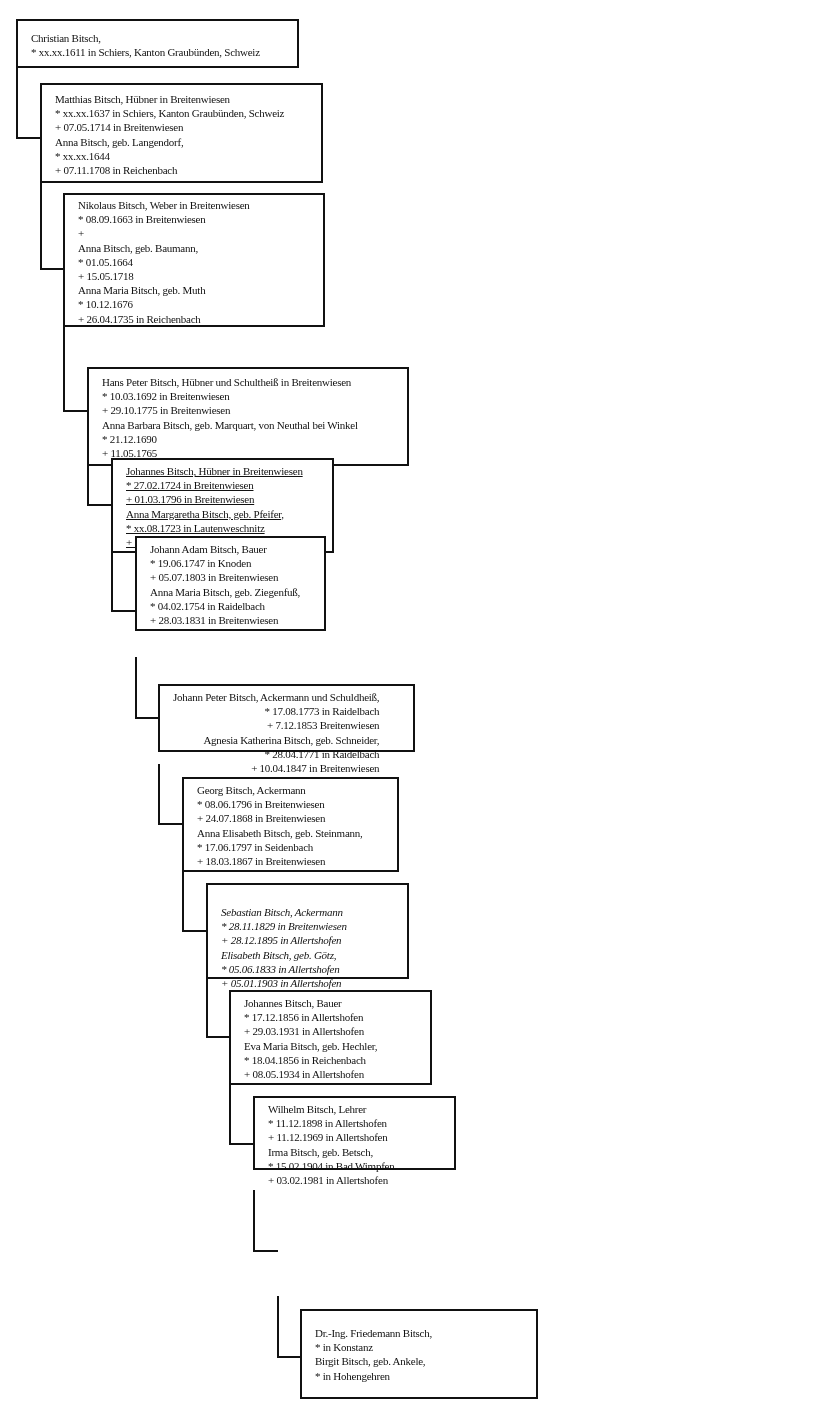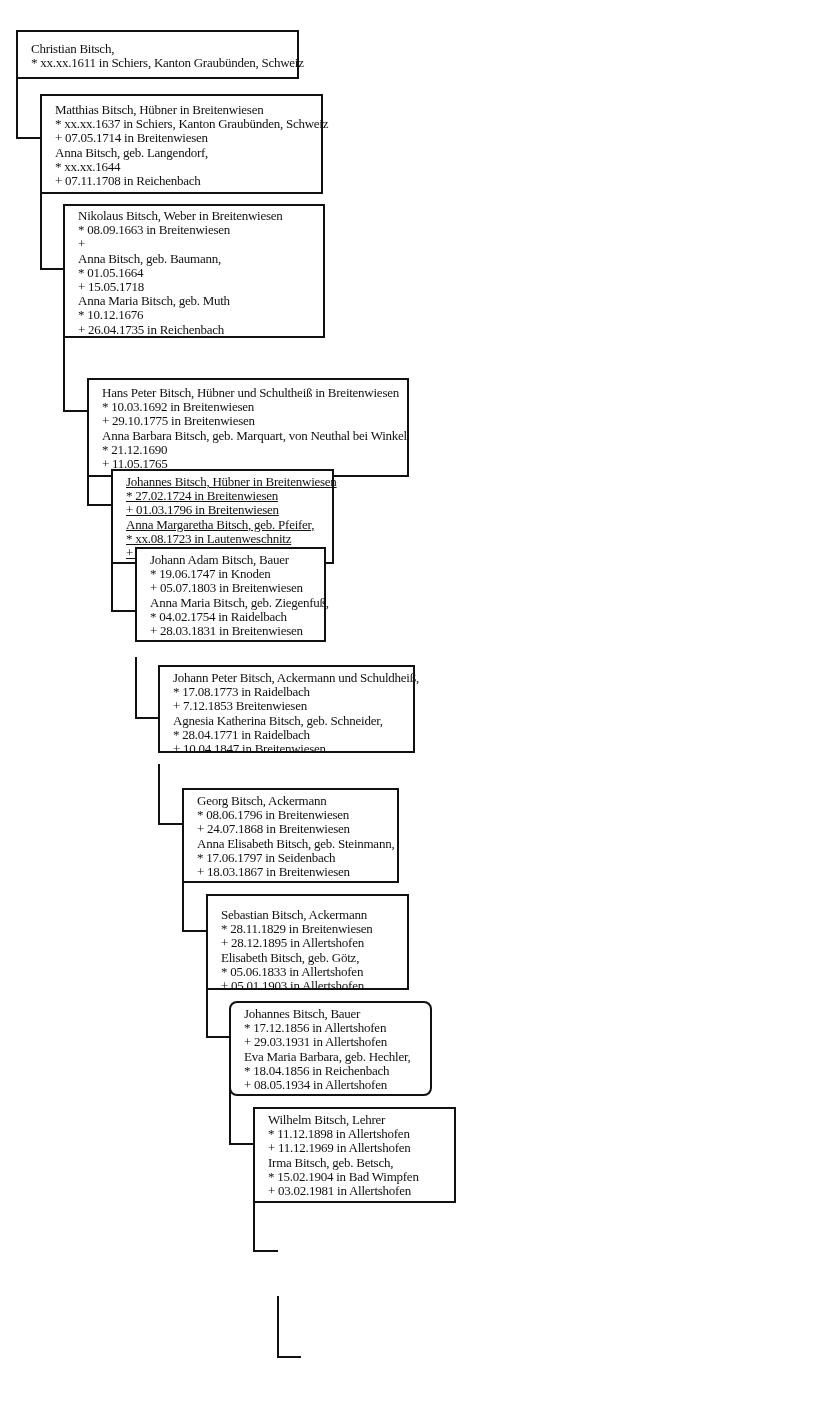--- a/index.html
+++ b/index.html
@@ -20,26 +20,25 @@
       left: 0;
       top: 0;
       width: 834px;
       height: 1414px;
     }
     .box {
       position: absolute;
       box-sizing: border-box;
       border: 2px solid #111111;
       background: #ffffff;
-      font-size: 13px;
+      font-size: 11px;
       line-height: 14.2px;
       letter-spacing: -0.25px;
       white-space: nowrap;
       z-index: 2;
-      margin-top: 11px;
     }
     .box .content {
       position: absolute;
       left: 13px;
     }
     .line {
       display: block;
     }
     .conn-v, .conn-h {
       position: absolute;
@@ -117,21 +116,21 @@
         <span class="line">Johann Adam Bitsch, Bauer</span>
         <span class="line">* 19.06.1747  in Knoden</span>
         <span class="line">+ 05.07.1803  in Breitenwiesen</span>
         <span class="line">Anna Maria Bitsch, geb. Ziegenfuß,</span>
         <span class="line">* 04.02.1754  in Raidelbach</span>
         <span class="line">+ 28.03.1831  in Breitenwiesen</span>
       </div>
     </div>
     <div class="conn-v" style="left: 135px; top: 657px; height: 62px; background: rgb(17, 17, 17);"></div>
     <div class="conn-h" style="left: 135px; top: 717px; width: 24px; background: rgb(17, 17, 17);"></div>
-    <div class="box" style="left: 158px; top: 654px; width: 257px; height: 88px; border-color: rgb(17, 17, 17);">
+    <div class="box" style="left: 158px; top: 684px; width: 257px; height: 68px; border-color: rgb(17, 17, 17); text-align: right;">
       <div class="content" style="top: 4px;">
         <span class="line">Johann Peter Bitsch, Ackermann und Schuldheiß,</span>
         <span class="line">* 17.08.1773  in Raidelbach</span>
         <span class="line">+ 7.12.1853  Breitenwiesen</span>
         <span class="line">Agnesia Katherina Bitsch, geb. Schneider,</span>
         <span class="line">* 28.04.1771  in Raidelbach</span>
         <span class="line">+ 10.04.1847  in Breitenwiesen</span>
       </div>
     </div>
     <div class="conn-v" style="left: 158px; top: 764px; height: 61px; background: rgb(17, 17, 17);"></div>
@@ -142,50 +141,58 @@
         <span class="line">* 08.06.1796  in Breitenwiesen</span>
         <span class="line">+ 24.07.1868  in Breitenwiesen</span>
         <span class="line">Anna Elisabeth Bitsch, geb. Steinmann,</span>
         <span class="line">* 17.06.1797  in Seidenbach</span>
         <span class="line">+ 18.03.1867  in Breitenwiesen</span>
       </div>
     </div>
     <div class="conn-v" style="left: 182px; top: 870px; height: 62px; background: rgb(17, 17, 17);"></div>
     <div class="conn-h" style="left: 182px; top: 930px; width: 25px; background: rgb(17, 17, 17);"></div>
     <div class="box" style="left: 206px; top: 883px; width: 203px; height: 96px; border-color: rgb(17, 17, 17);">
-      <div class="content" style="top: 12px;">
+      <div class="content" style="top: 20px; font-style: italic;">
         <span class="line">Sebastian Bitsch, Ackermann</span>
         <span class="line">* 28.11.1829  in Breitenwiesen</span>
         <span class="line">+ 28.12.1895  in Allertshofen</span>
         <span class="line">Elisabeth Bitsch, geb. Götz,</span>
         <span class="line">* 05.06.1833  in Allertshofen</span>
         <span class="line">+ 05.01.1903  in Allertshofen</span>
       </div>
     </div>
     <div class="conn-v" style="left: 206px; top: 977px; height: 61px; background: rgb(17, 17, 17);"></div>
     <div class="conn-h" style="left: 206px; top: 1036px; width: 24px; background: rgb(17, 17, 17);"></div>
-    <div class="box" style="left: 229px; top: 990px; width: 203px; height: 95px; border-color: rgb(17, 17, 17); border-radius: 8px;">
+    <div class="box" style="left: 229px; top: 990px; width: 203px; height: 95px; border-color: rgb(17, 17, 17);">
       <div class="content" style="top: 4px;">
         <span class="line">Johannes Bitsch, Bauer</span>
         <span class="line">* 17.12.1856  in Allertshofen</span>
         <span class="line">+ 29.03.1931  in Allertshofen</span>
-        <span class="line">Eva Maria Barbara, geb. Hechler,</span>
+        <span class="line">Eva Maria Bitsch, geb. Hechler,</span>
         <span class="line">* 18.04.1856  in Reichenbach</span>
         <span class="line">+ 08.05.1934  in Allertshofen</span>
       </div>
     </div>
     <div class="conn-v" style="left: 229px; top: 1083px; height: 62px; background: rgb(17, 17, 17);"></div>
     <div class="conn-h" style="left: 229px; top: 1143px; width: 25px; background: rgb(17, 17, 17);"></div>
-    <div class="box" style="left: 253px; top: 1096px; width: 203px; height: 96px; border-color: rgb(17, 17, 17);">
+    <div class="box" style="left: 253px; top: 1096px; width: 203px; height: 74px; border-color: rgb(17, 17, 17);">
       <div class="content" style="top: 4px;">
         <span class="line">Wilhelm Bitsch, Lehrer</span>
         <span class="line">* 11.12.1898  in Allertshofen</span>
         <span class="line">+ 11.12.1969  in Allertshofen</span>
         <span class="line">Irma Bitsch, geb. Betsch,</span>
         <span class="line">* 15.02.1904  in Bad Wimpfen</span>
         <span class="line">+ 03.02.1981  in Allertshofen</span>
       </div>
     </div>
     <div class="conn-v" style="left: 253px; top: 1190px; height: 62px; background: rgb(17, 17, 17);"></div>
     <div class="conn-h" style="left: 253px; top: 1250px; width: 25px; background: rgb(17, 17, 17);"></div>
     <div class="conn-v" style="left: 277px; top: 1296px; height: 62px; background: rgb(17, 17, 17);"></div>
     <div class="conn-h" style="left: 277px; top: 1356px; width: 24px; background: rgb(17, 17, 17);"></div>
+    <div class="box" style="left: 300px; top: 1309px; width: 238px; height: 90px; border-color: rgb(17, 17, 17);">
+      <div class="content" style="top: 15px;">
+        <span class="line">Dr.-Ing. Friedemann Bitsch,</span>
+        <span class="line">* in Konstanz</span>
+        <span class="line">Birgit Bitsch, geb. Ankele,</span>
+        <span class="line">* in Hohengehren</span>
+      </div>
+    </div>
   </div>
 
 </body></html>

